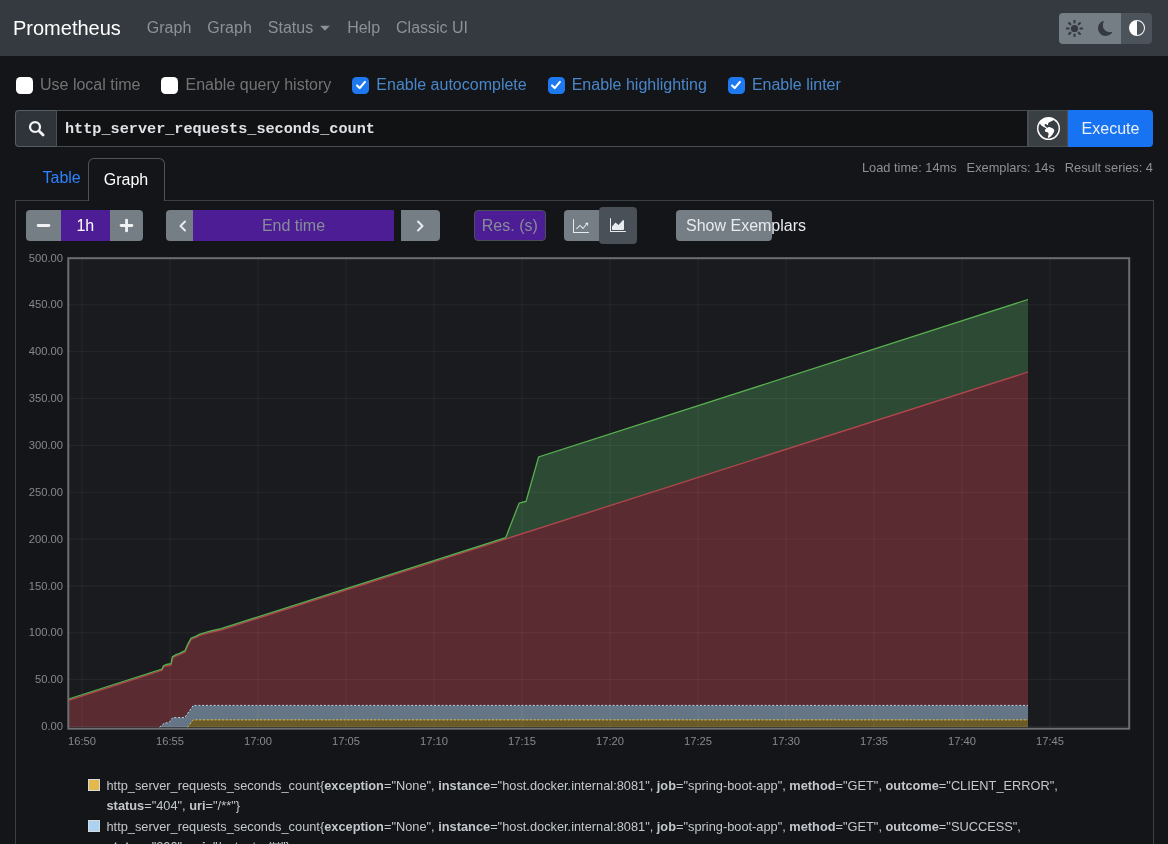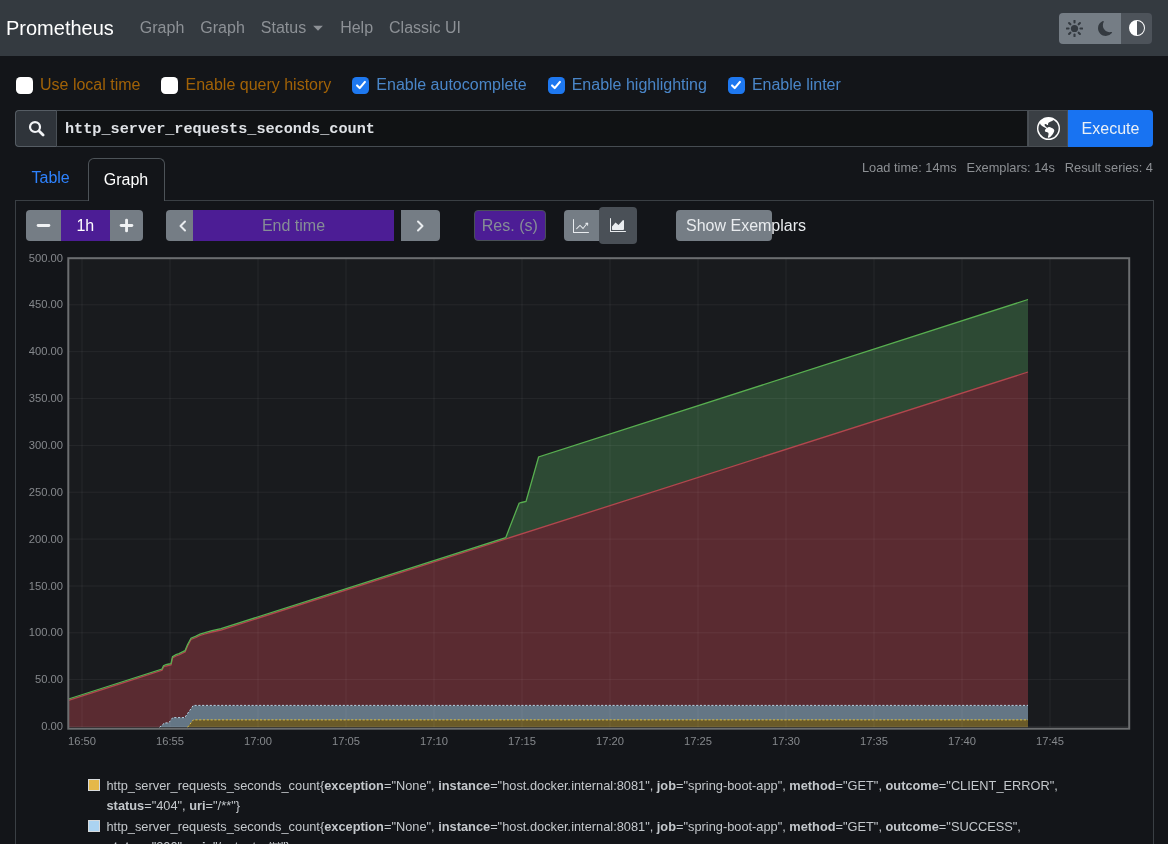--- a/index.html
+++ b/index.html
@@ -1,43 +1,43 @@
 <!DOCTYPE html>
 <html><head><meta charset="utf-8"><title>Prometheus Time Series Collection and Processing Server</title>
 <style>
 * { margin:0; padding:0; box-sizing:border-box; }
 html,body { width:1168px; height:844px; overflow:hidden; background:#131519;
   font-family:"Liberation Sans",sans-serif; font-size:16px; color:#fff; }
 .navbar { position:absolute; left:0; top:0; width:1168px; height:56px; background:#343a40;
-  display:flex; align-items:center; padding:0 6px; }
+  display:flex; align-items:center; padding:0 13px; }
 .brand { font-size:20px; color:#fff; margin-right:18px; }
 .nav-link { font-size:16px; color:#8d9196; padding:8px 8px; display:flex; align-items:center; }
 .theme-group { position:absolute; right:16px; top:12.5px; height:31px; display:flex; }
 .tbtn { width:31px; height:31px; background:#757d85; display:flex; align-items:center; justify-content:center; }
 .tbtn.first { border-radius:4px 0 0 4px; }
 .tbtn.active { background:#4d535a; border-radius:0 4px 4px 0; }
 .opts { position:absolute; left:16px; top:76px; display:flex; align-items:center; }
 .chk { display:flex; align-items:center; margin-right:21px; }
 .chk .box { width:17px; height:17px; border-radius:4.5px; background:#fff; margin-right:7px; }
 .chk .box.checked { background:#1e78f0; position:relative; }
 .chk .box.checked svg { position:absolute; left:1.5px; top:1.5px; }
-.chk label { font-size:16px; color:#a16207; }
+.chk label { font-size:16px; color:#737373; }
 .chk.on label { color:#4a86c8; }
 .querybar { position:absolute; left:15px; top:110px; width:1138px; height:37px; display:flex;border-radius:13px; }
 .q-icon { width:41px; background:#2f343a; border:1.2px solid #565d64; border-right:0;
   border-radius:4px 0 0 4px; display:flex; align-items:center; justify-content:center; }
 .q-input { flex:1; background:#101214; border:1px solid #464c52; border-left:1px solid #4a5056; display:flex; align-items:center;
   font-family:"Liberation Mono",monospace; font-size:15.2px; font-weight:700; color:#dfe2e6; padding-left:8px; }
 .q-globe { width:40px; background:#3a3f44; border:1px solid #4a4f54; display:flex; align-items:center; justify-content:center; }
 .q-exec { width:85px; background:#1873f2; border-radius:0 4px 4px 0; display:flex; align-items:center;
   justify-content:center; font-size:16px; color:#eaf0f6; }
 .stats { position:absolute; right:15px; top:160px; font-size:12.8px; color:#8d9094; }
 .stats span { margin-left:10px; }
 .tabs { position:absolute; left:14.5px; top:158px; width:1139px; height:41.5px; }
-.tab-table { position:absolute; left:1px; top:0; padding:8px 16px; font-size:16px; line-height:24px; color:#2e82fd; }
+.tab-table { position:absolute; left:12px; top:0; padding:8px 16px; font-size:16px; line-height:24px; color:#2e82fd; }
 .tab-graph { position:absolute; left:73px; top:0; width:77px; height:42.5px; background:#131519;
   border:1px solid #4d5358; border-bottom:0; border-radius:6px 6px 0 0; display:flex;
   align-items:center; justify-content:center; font-size:16px; color:#fff; z-index:3; }
 .panel { position:absolute; left:14.5px; top:199.5px; width:1139px; height:645px;
   border:1px solid #3a3f44; border-bottom:0; }
 .controls { position:absolute; left:0; top:0; width:1168px; height:0; }
 .ctl { position:absolute; height:31px; display:flex; align-items:center; justify-content:center; white-space:nowrap; }
 .btn-gray { background:#757d85; color:#e9ecef; }
 .blackin { background:#4c1d95; color:#fff; }
 .graybtn-l { border-radius:4px 0 0 4px; }

